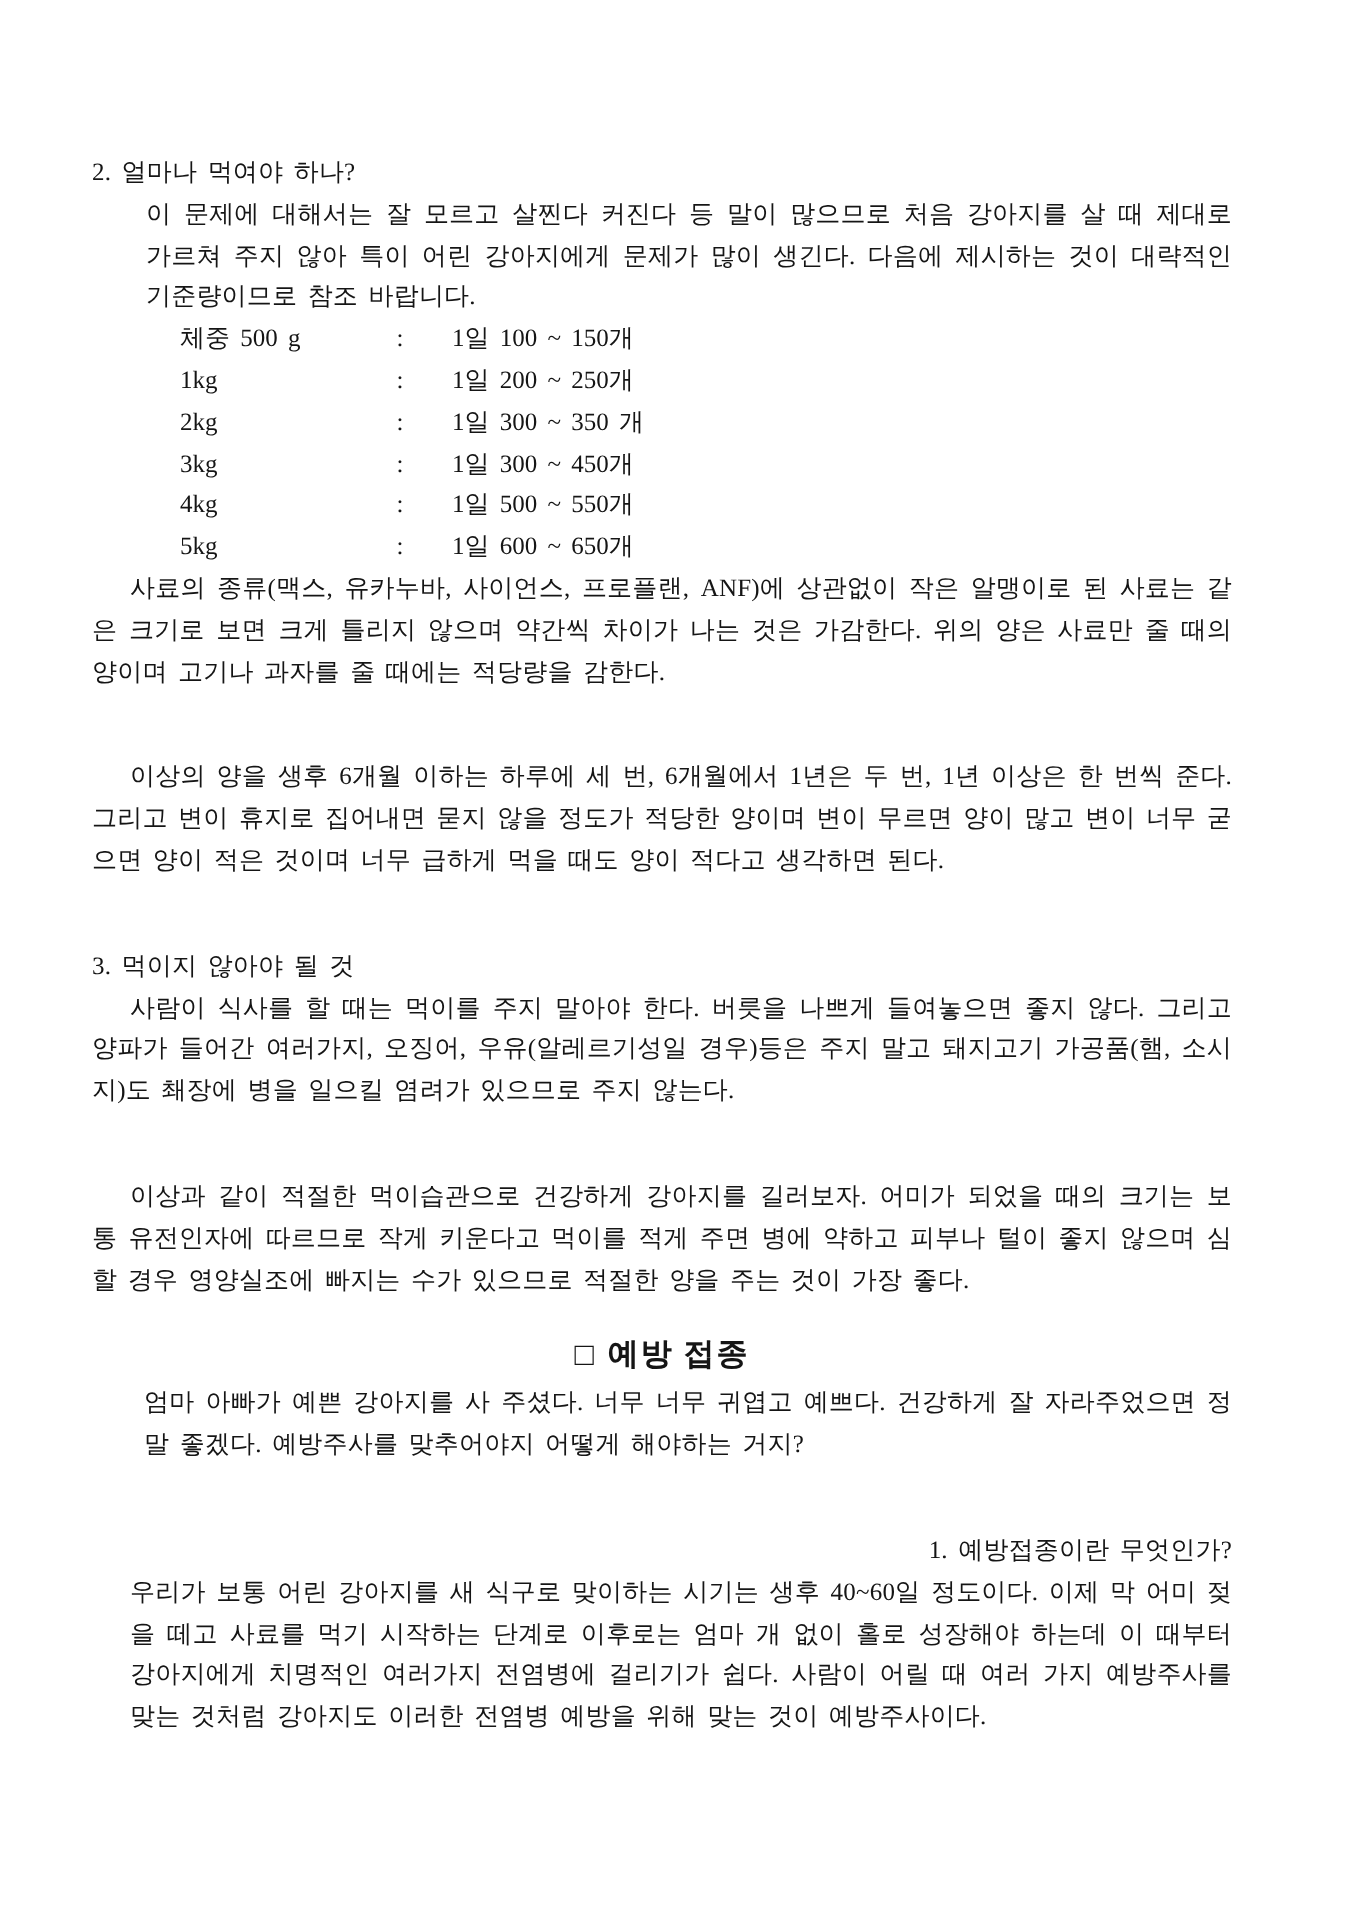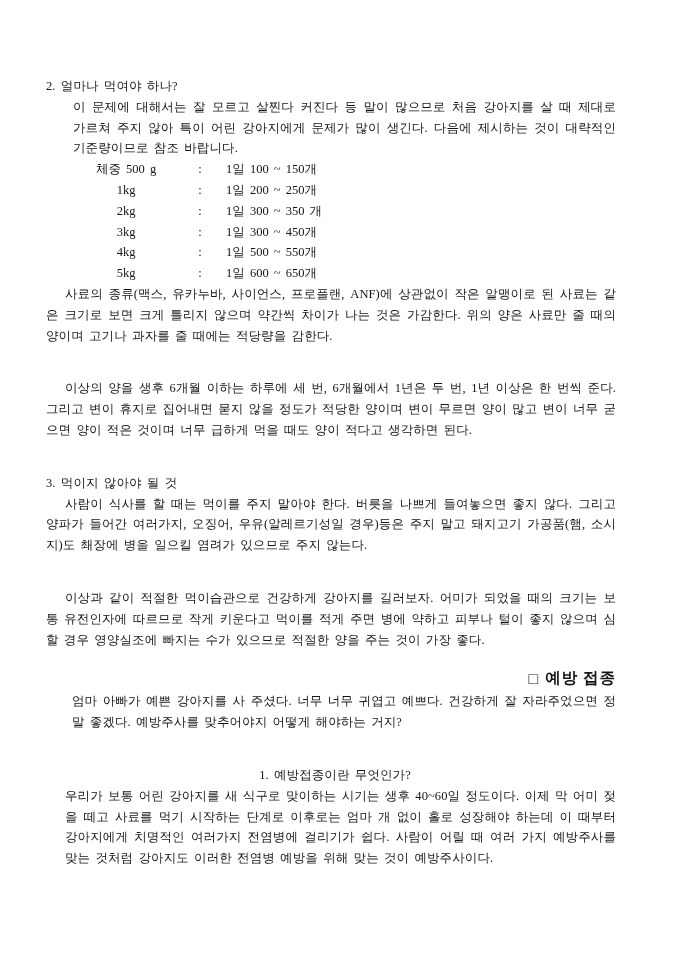--- a/index.html
+++ b/index.html
@@ -45,53 +45,53 @@
 
   
   .sp  { margin-top: 32px; }
   .sp2 { margin-top: 16px; }
 
   
   .feed-table { margin-left: 44px; }
   .feed-row { display: flex; line-height: 20.8px; }
   .feed-row .wcell {
     width: 72px;
-    text-align: center;
+    text-align: left;
     white-space: pre;
     word-spacing: 2px;
   }
   .feed-row .ccell {
     width: 64px;
     text-align: center;
     padding-left: 12px;
   }
   .feed-row .acell {
     white-space: pre;
     word-spacing: 2px;
   }
 
   
   .big-h {
     margin-top: 15px;
     font-size: 15.5px;
     font-weight: bold;
     line-height: 26px;
-    text-align: right;
+    text-align: center;
     letter-spacing: 1px;
   }
   .big-h .sq {
     display: inline-block;
     font-weight: normal;
     font-size: 16px;
     margin-right: 6px;
     transform: translateY(0.5px);
   }
 
   
-  .sub-h { margin-left: 8px; text-align: center; }
+  .sub-h { margin-left: 8px; text-align: right; }
 </style>
 </head>
 <body>
 
 <div class="page">
 
   <div class="h-num">2. 얼마나 먹여야 하나?</div>
 
   <p class="block27">이 문제에 대해서는 잘 모르고 살찐다 커진다 등 말이 많으므로 처음 강아지를 살 때 제대로 가르쳐 주지 않아 특이 어린 강아지에게 문제가 많이 생긴다. 다음에 제시하는 것이 대략적인 기준량이므로 참조 바랍니다.</p>
 

